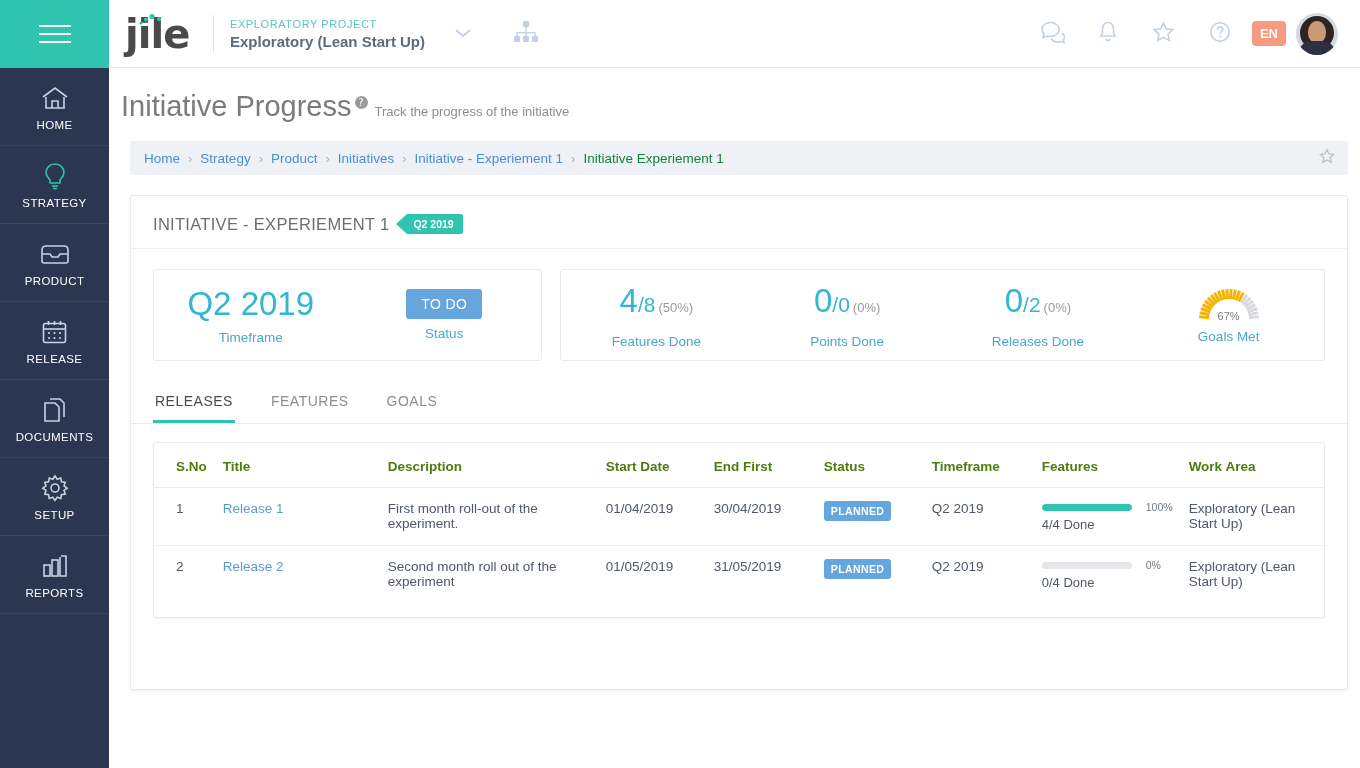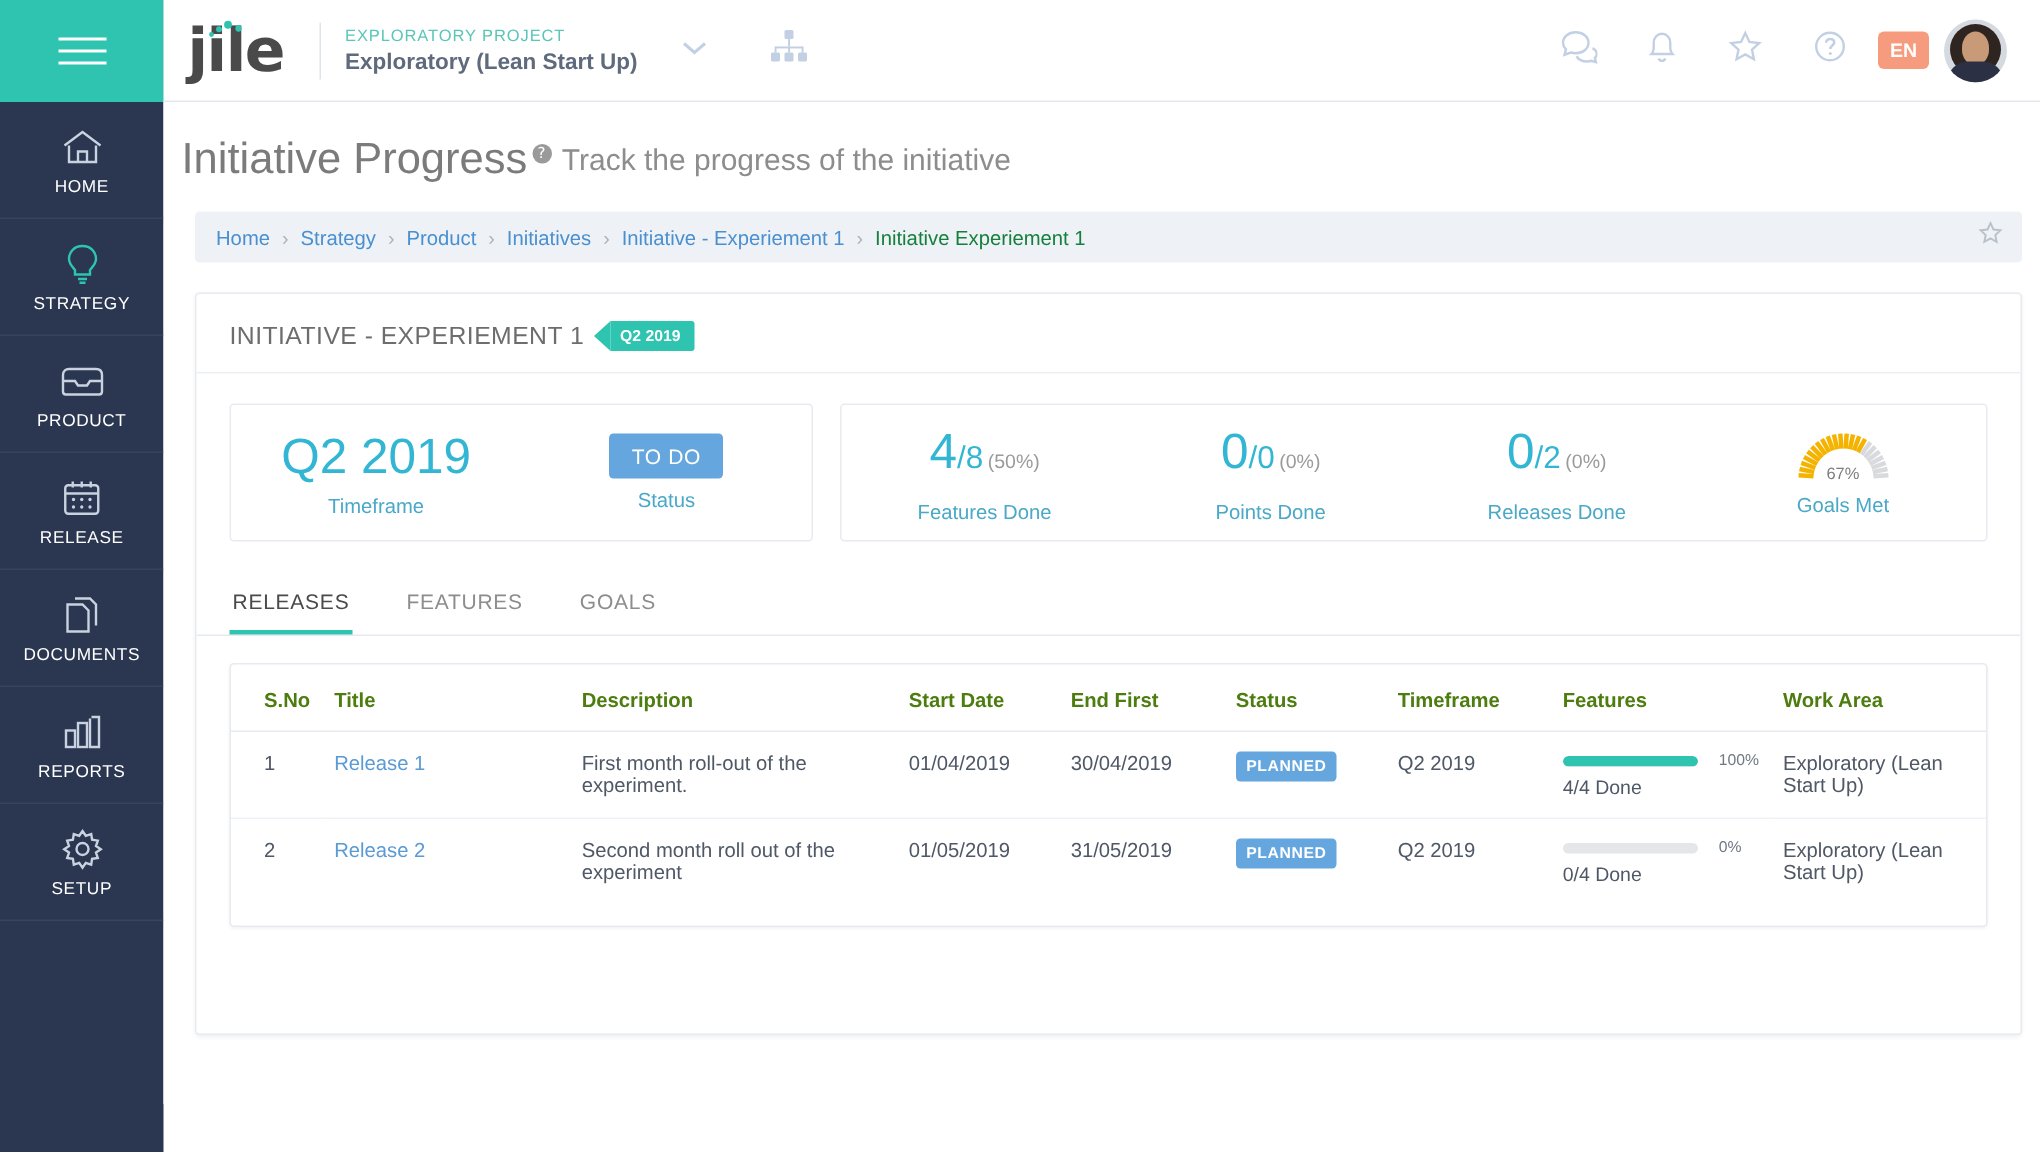--- a/index.html
+++ b/index.html
@@ -79,21 +79,21 @@
     position: absolute; left: 109px; top: 68px; width: 1251px; height: 668px;
     background: #ffffff; overflow: hidden;
   }
   .page-head { padding: 22px 0 0 12px; display: flex; align-items: flex-end; }
   .page-title { font-size: 29px; color: #7b7b7b; font-weight: 400; }
   .help-dot {
     width: 13px; height: 13px; border-radius: 50%; background: #9a9a9a; color: #fff;
     font-size: 10px; line-height: 13px; text-align: center; margin: 0 7px 14px 3px;
     font-family: "DejaVu Sans", sans-serif; cursor: pointer;
   }
-  .page-sub { font-size: 20px; color: #8d8d8d; margin-bottom: 4px; text-align: right; }
+  .page-sub { font-size: 13px; color: #8d8d8d; margin-bottom: 4px; text-align: right; }
 
   .breadcrumb-bar {
     margin: 18px 12px 0 21px; height: 34px; background: #eef2f6; border-radius: 3px;
     display: flex; align-items: center; padding: 0 12px 0 14px;
   }
   .crumb { font-size: 13.5px; color: #4a8fd0; cursor: pointer; }
   .crumb.last { color: #15803d; cursor: default; }
   .crumb-sep { font-size: 13px; color: #a9b2bd; margin: 0 8px; }
   .crumb-star { margin-left: auto; cursor: pointer; display: flex; }
 
@@ -258,37 +258,37 @@
         <svg width="27" height="28" viewBox="0 0 27 28" fill="none" stroke="#c9d2e0" stroke-width="1.6">
           <path d="M4 7 H14 L18 11 V25 H4 Z"></path>
           <path d="M9 3 H19 L23 7 V21"></path>
         </svg>
       </div>
       <div class="nav-label">DOCUMENTS</div>
     </div>
 
     <div class="nav-item">
       <div class="nav-icon">
+        <svg width="28" height="28" viewBox="0 0 28 28" fill="none" stroke="#c9d2e0" stroke-width="1.6">
+          <circle cx="14" cy="14" r="4"></circle>
+          <path d="M14 2 l2.2 3.2 3.6 -1.2 0.6 3.8 3.8 0.6 -1.2 3.6 3.2 2.2 -3.2 2.2 1.2 3.6 -3.8 0.6 -0.6 3.8 -3.6 -1.2 -2.2 3.2 -2.2 -3.2 -3.6 1.2 -0.6 -3.8 -3.8 -0.6 1.2 -3.6 -3.2 -2.2 3.2 -2.2 -1.2 -3.6 3.8 -0.6 0.6 -3.8 3.6 1.2 z"></path>
+        </svg>
+      </div>
+      <div class="nav-label">SETUP</div>
+    </div>
+
+    <div class="nav-item">
+      <div class="nav-icon">
         <svg width="28" height="26" viewBox="0 0 28 26" fill="none" stroke="#c9d2e0" stroke-width="1.6">
           <rect x="3" y="12" width="6" height="11"></rect>
           <rect x="11" y="7" width="6" height="16"></rect>
           <path d="M20 3 H25 V23 H19 V4"></path>
         </svg>
       </div>
       <div class="nav-label">REPORTS</div>
-    </div>
-
-    <div class="nav-item">
-      <div class="nav-icon">
-        <svg width="28" height="28" viewBox="0 0 28 28" fill="none" stroke="#c9d2e0" stroke-width="1.6">
-          <circle cx="14" cy="14" r="4"></circle>
-          <path d="M14 2 l2.2 3.2 3.6 -1.2 0.6 3.8 3.8 0.6 -1.2 3.6 3.2 2.2 -3.2 2.2 1.2 3.6 -3.8 0.6 -0.6 3.8 -3.6 -1.2 -2.2 3.2 -2.2 -3.2 -3.6 1.2 -0.6 -3.8 -3.8 -0.6 1.2 -3.6 -3.2 -2.2 3.2 -2.2 -1.2 -3.6 3.8 -0.6 0.6 -3.8 3.6 1.2 z"></path>
-        </svg>
-      </div>
-      <div class="nav-label">SETUP</div>
     </div>
   </div>
 
   <div class="topbar">
     <div class="logo">
       <div class="logo-dots">
         <svg width="30" height="14" viewBox="0 0 30 14">
           <circle cx="4" cy="10" r="1.6" fill="#2ec4b0"></circle>
           <circle cx="9" cy="6.5" r="2" fill="#2ec4b0"></circle>
           <circle cx="15" cy="3.5" r="2.6" fill="#2ec4b0"></circle>

